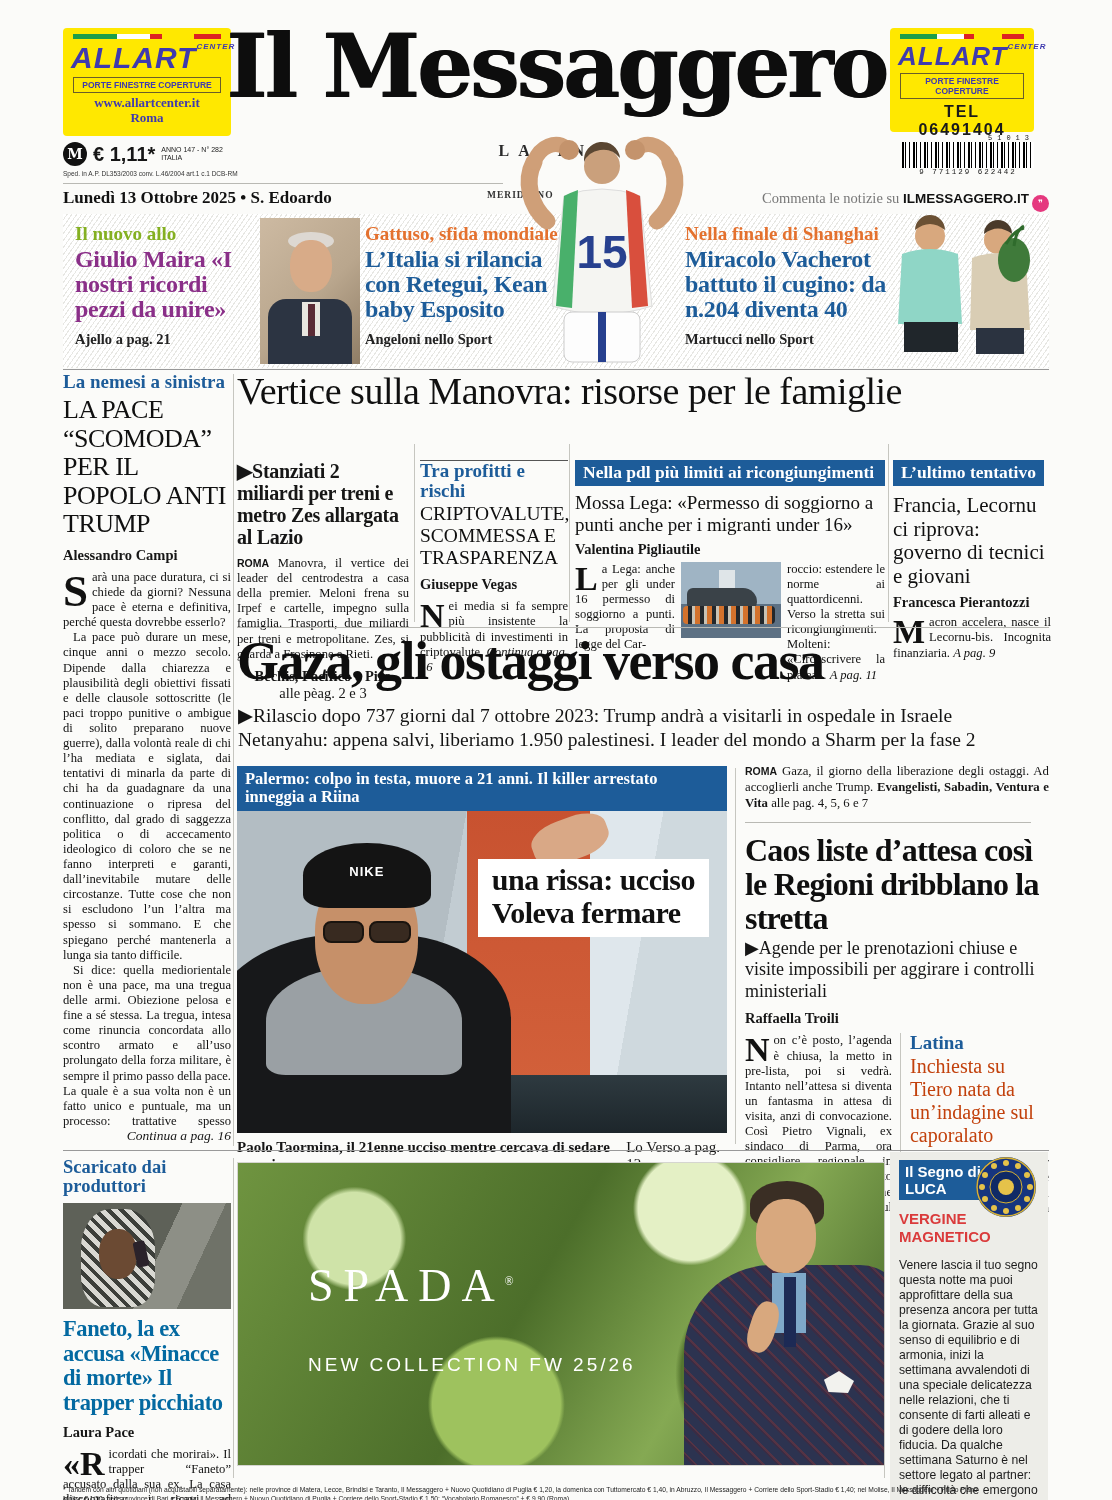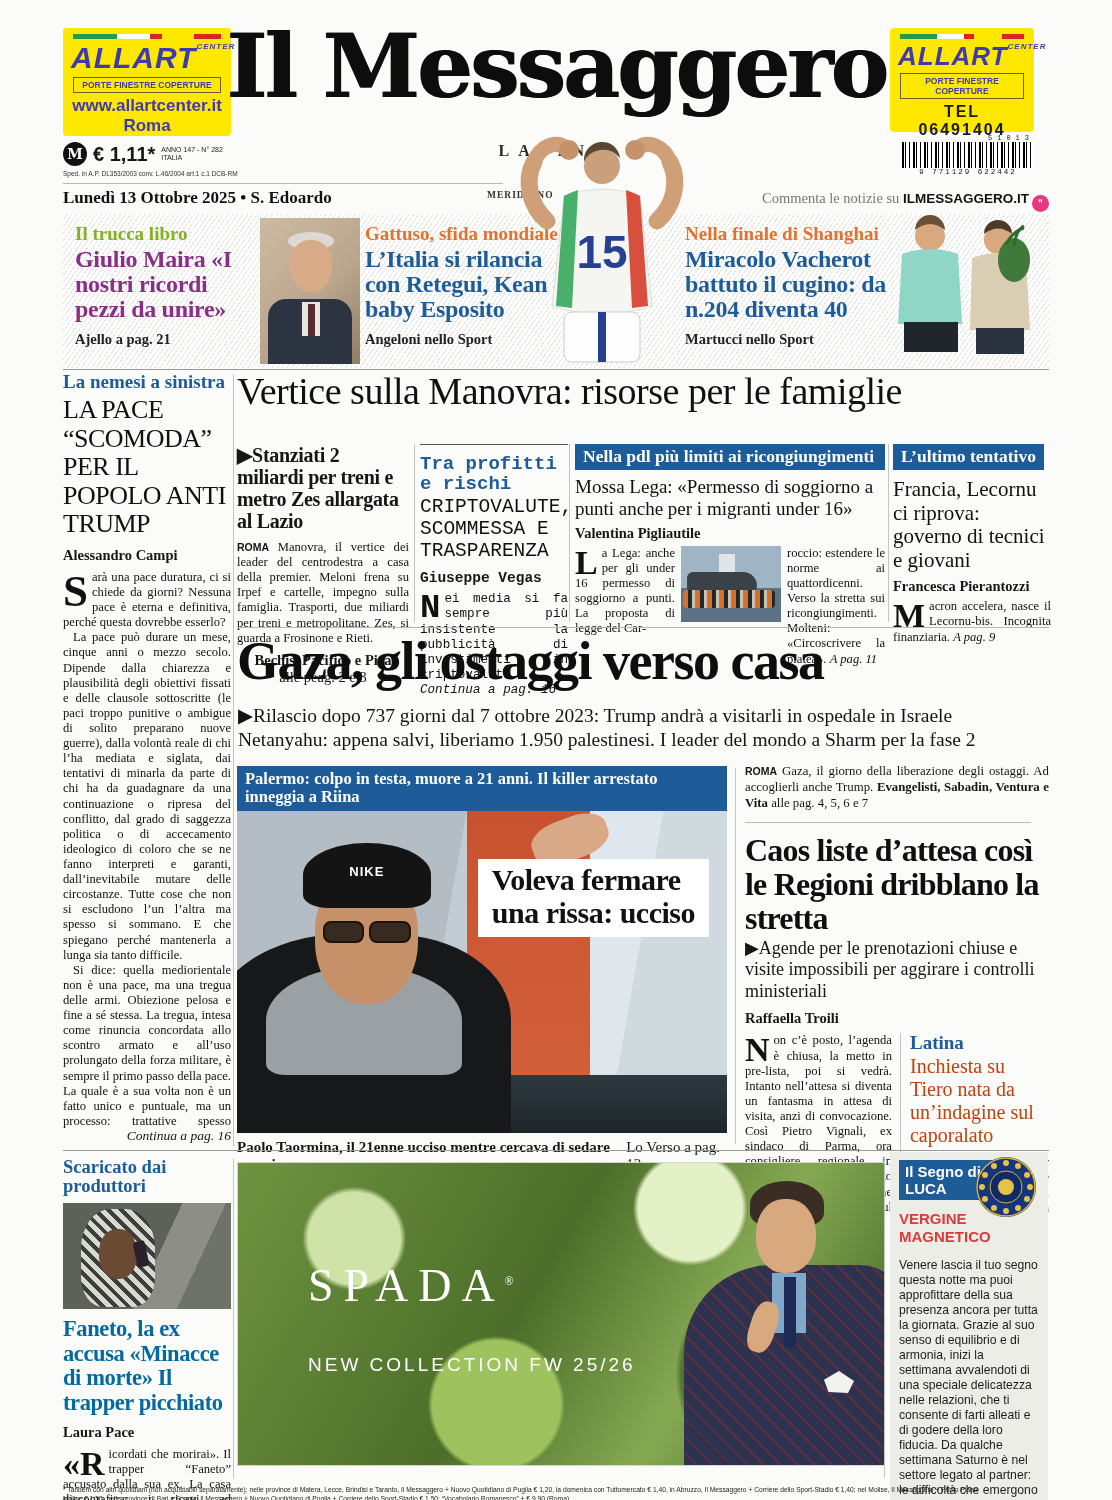--- a/index.html
+++ b/index.html
@@ -8,21 +8,21 @@
   .abs{position:absolute;}
   .hr{position:absolute;border-top:1px solid #b9b9b4;}
   .vr{position:absolute;border-left:1px solid #c6c6c0;}
 
   
   .ad-allart{position:absolute;background:var(--c-yellow,#ffe800);border-radius:4px;padding:6px 8px 5px;box-sizing:border-box;text-align:center;}
   .flagbar{height:5px;margin:0 2px 4px;background:linear-gradient(90deg,#1f9e49 0 30%,#fff 30% 52%,#d22 52% 60%,#ffe800 60% 82%,#d22 82% 100%);}
   .allart-brand{font-family:"Liberation Sans",sans-serif;font-weight:bold;font-style:italic;font-size:30px;letter-spacing:1px;color:var(--c-logo,#3f3aae);line-height:1;}
   .allart-center{font-size:8px;letter-spacing:1px;vertical-align:top;}
   .allart-services{font-family:"Liberation Sans",sans-serif;font-weight:bold;font-size:8.5px;color:var(--c-logo,#3f3aae);border:1px solid #6a5d2a;margin:4px 2px 3px;padding:2px 0;}
-  .allart-site{font-family:Liberation Sans, sans-serif;font-weight:bold;font-size:17px;color:var(--c-logo,#3f3aae);line-height:1.15;}
+  .allart-site{font-family:Liberation Serif, serif;font-weight:bold;font-size:13px;color:var(--c-logo,#3f3aae);line-height:1.15;}
   .allart-phone{font-family:"Liberation Sans",sans-serif;font-weight:bold;font-size:16px;color:#1a1a1a;letter-spacing:2px;margin-top:4px;}
   .masthead{position:absolute;left:0;right:0;top:18px;text-align:center;font-family:"DejaVu Serif",serif;font-weight:bold;font-size:88px;letter-spacing:-3px;line-height:1.1;color:#0d0d0d;text-shadow:1px 0 #0d0d0d;}
   .edition{position:absolute;left:0;right:0;top:142px;text-align:center;font-size:16px;font-weight:bold;letter-spacing:9px;color:#2a2a2a;}
   .meridiano{position:absolute;left:487px;top:190px;font-size:9.5px;font-weight:bold;letter-spacing:1px;color:#333;}
   .price-block{position:absolute;left:63px;top:142px;display:flex;align-items:center;gap:6px;}
   .m-circle{display:inline-block;width:24px;height:24px;border-radius:50%;background:#111;color:#fff;font-family:"DejaVu Serif",serif;font-weight:bold;font-size:14px;text-align:center;line-height:24px;}
   .price{font-family:"Liberation Sans",sans-serif;font-weight:bold;font-size:20px;}
   .issue{font-family:"Liberation Sans",sans-serif;font-size:7px;line-height:1.2;color:#222;}
   .sped{position:absolute;left:63px;top:170px;font-family:"Liberation Sans",sans-serif;font-size:6.5px;color:#333;}
   .barcode-wrap{position:absolute;left:902px;top:134px;width:132px;text-align:center;}
@@ -64,27 +64,27 @@
 
   
   .opinion{position:absolute;left:63px;top:372px;width:168px;}
   .op-head{font-size:26px;line-height:1.1;letter-spacing:-0.5px;margin-top:4px;color:#101010;}
   .op-body{height:558px;overflow:hidden;}
   .op-body p{margin:0;text-indent:10px;}
   .op-body p.first{text-indent:0;}
 
   
   .man-head{position:absolute;left:237px;top:372px;width:812px;font-size:38px;letter-spacing:-0.5px;color:#101010;line-height:1.05;}
-  .subcol{position:absolute;top:444px;}
+  .subcol{position:absolute;top:460px;}
   .sc-h{font-weight:bold;font-size:20px;line-height:1.1;letter-spacing:-0.3px;}
   .boxbar{background:var(--c-blue,#1d5c99);color:#fff;font-weight:bold;font-size:17.5px;padding:3px 8px 4px;line-height:1.1;}
   .capshead{font-size:19.5px;line-height:1.12;margin-top:2px;color:#101010;}
   .authors{font-weight:bold;font-size:14.5px;text-align:center;margin-top:6px;}
   .authors-ref{font-size:14.5px;text-align:center;}
-  .rule-top{border-top:1px solid #555;padding-top:10px;font-family:Liberation Mono, monospace;}
+  .rule-top{border-top:1px solid #555;padding-top:0;}
   .mig{background:linear-gradient(180deg,#9fb4c4 0 55%,#5d7184 55% 100%);}
   .mig .hull{position:absolute;left:6px;top:26px;width:70px;height:22px;background:#3a4248;border-radius:6px 14px 8px 6px;}
   .mig .cab{position:absolute;left:38px;top:8px;width:16px;height:20px;background:#dfe5e8;}
   .mig .ppl{position:absolute;left:2px;top:44px;width:92px;height:18px;background:repeating-linear-gradient(90deg,#d4722c 0 5px,#23272b 5px 9px,#c9c2b4 9px 12px);border-radius:4px;}
 
   
   .gaza-head{position:absolute;left:237px;top:630px;width:812px;font-weight:bold;font-size:54px;letter-spacing:-1.5px;color:#0e0e0e;}
   .gaza-deck{position:absolute;left:238px;top:704px;width:812px;font-size:19.5px;line-height:1.25;color:#141414;}
   .palermo{position:absolute;left:237px;top:766px;width:490px;}
   .pal-bar{background:var(--c-blue,#1d5c99);color:#fff;font-weight:bold;font-size:16.5px;padding:4px 8px 5px;line-height:1.1;}
@@ -185,21 +185,21 @@
   </div>
 
   <div class="hr" style="left:63px;top:183px;width:440px;"></div>
   <div class="date-row">Lunedì 13 Ottobre 2025 • S. Edoardo</div>
   <div class="comment-row">
     <span>Commenta le notizie su</span> <b>ILMESSAGGERO.IT</b><span class="bubble">❞</span>
   </div>
 
   <div class="top-strip">
     <div class="abs" style="left:12px;top:10px;width:182px;">
-      <div class="kicker green">Il trucca libro</div>
+      <div class="kicker green">Il nuovo allo</div>
       <div class="strip-h purple">Giulio Maira «I nostri ricordi pezzi da unire»</div>
       <div class="strip-ref">Ajello a pag. 21</div>
     </div>
     <div class="ph maira" style="left:197px;top:4px;width:100px;height:146px;">
       <div class="hair"></div>
         <div class="face"></div>
         <div class="suit"></div>
         <div class="shirt"></div>
         <div class="tie"></div>
     </div>
@@ -318,22 +318,22 @@
         <div class="mural-dark"></div>
       <div class="guy-jacket"></div>
         <div class="guy-hood"></div>
         <div class="guy-face"></div>
       <div class="guy-cap">NIKE</div>
       <div class="guy-glass">
           <i></i>
           <i></i>
         </div>
       <div class="pal-overlay">
-        <div>Voleva fermare</div>
-          <div>una rissa: ucciso</div>
+        <div>una rissa: ucciso</div>
+          <div>Voleva fermare</div>
       </div>
     </div>
     <div class="pal-cap">
       <span class="c1">Paolo Taormina, il 21enne ucciso mentre cercava di sedare una rissa</span>
         <span>Lo Verso a pag. 12</span>
     </div>
   </div>
   <div class="vr" style="left:735px;top:768px;height:376px;"></div>
 
   <div class="liste">

